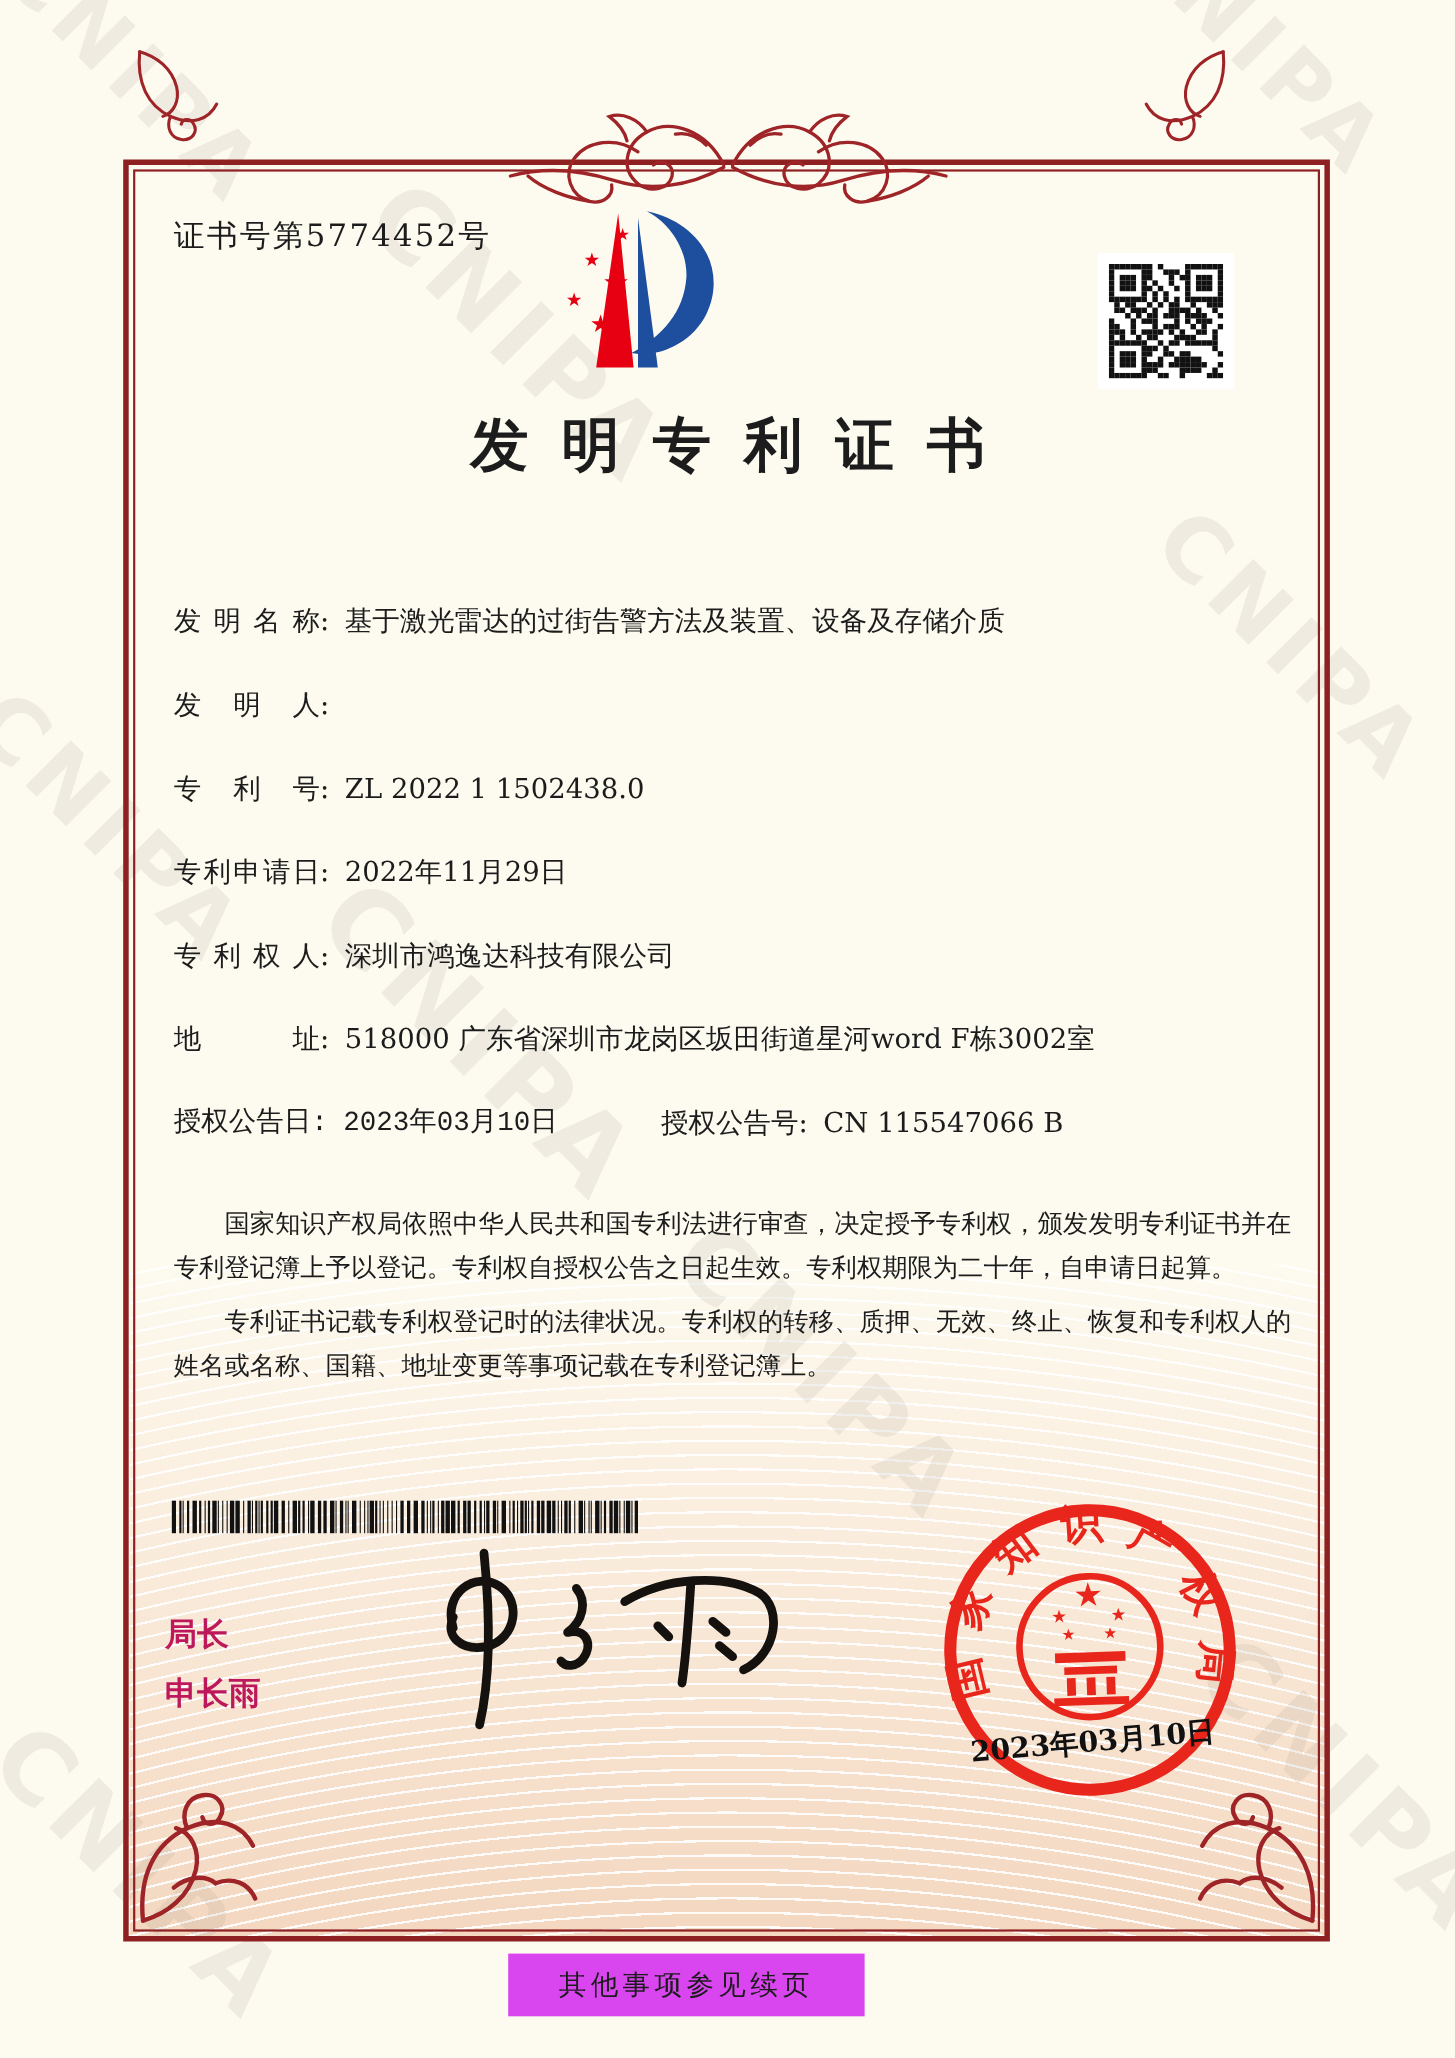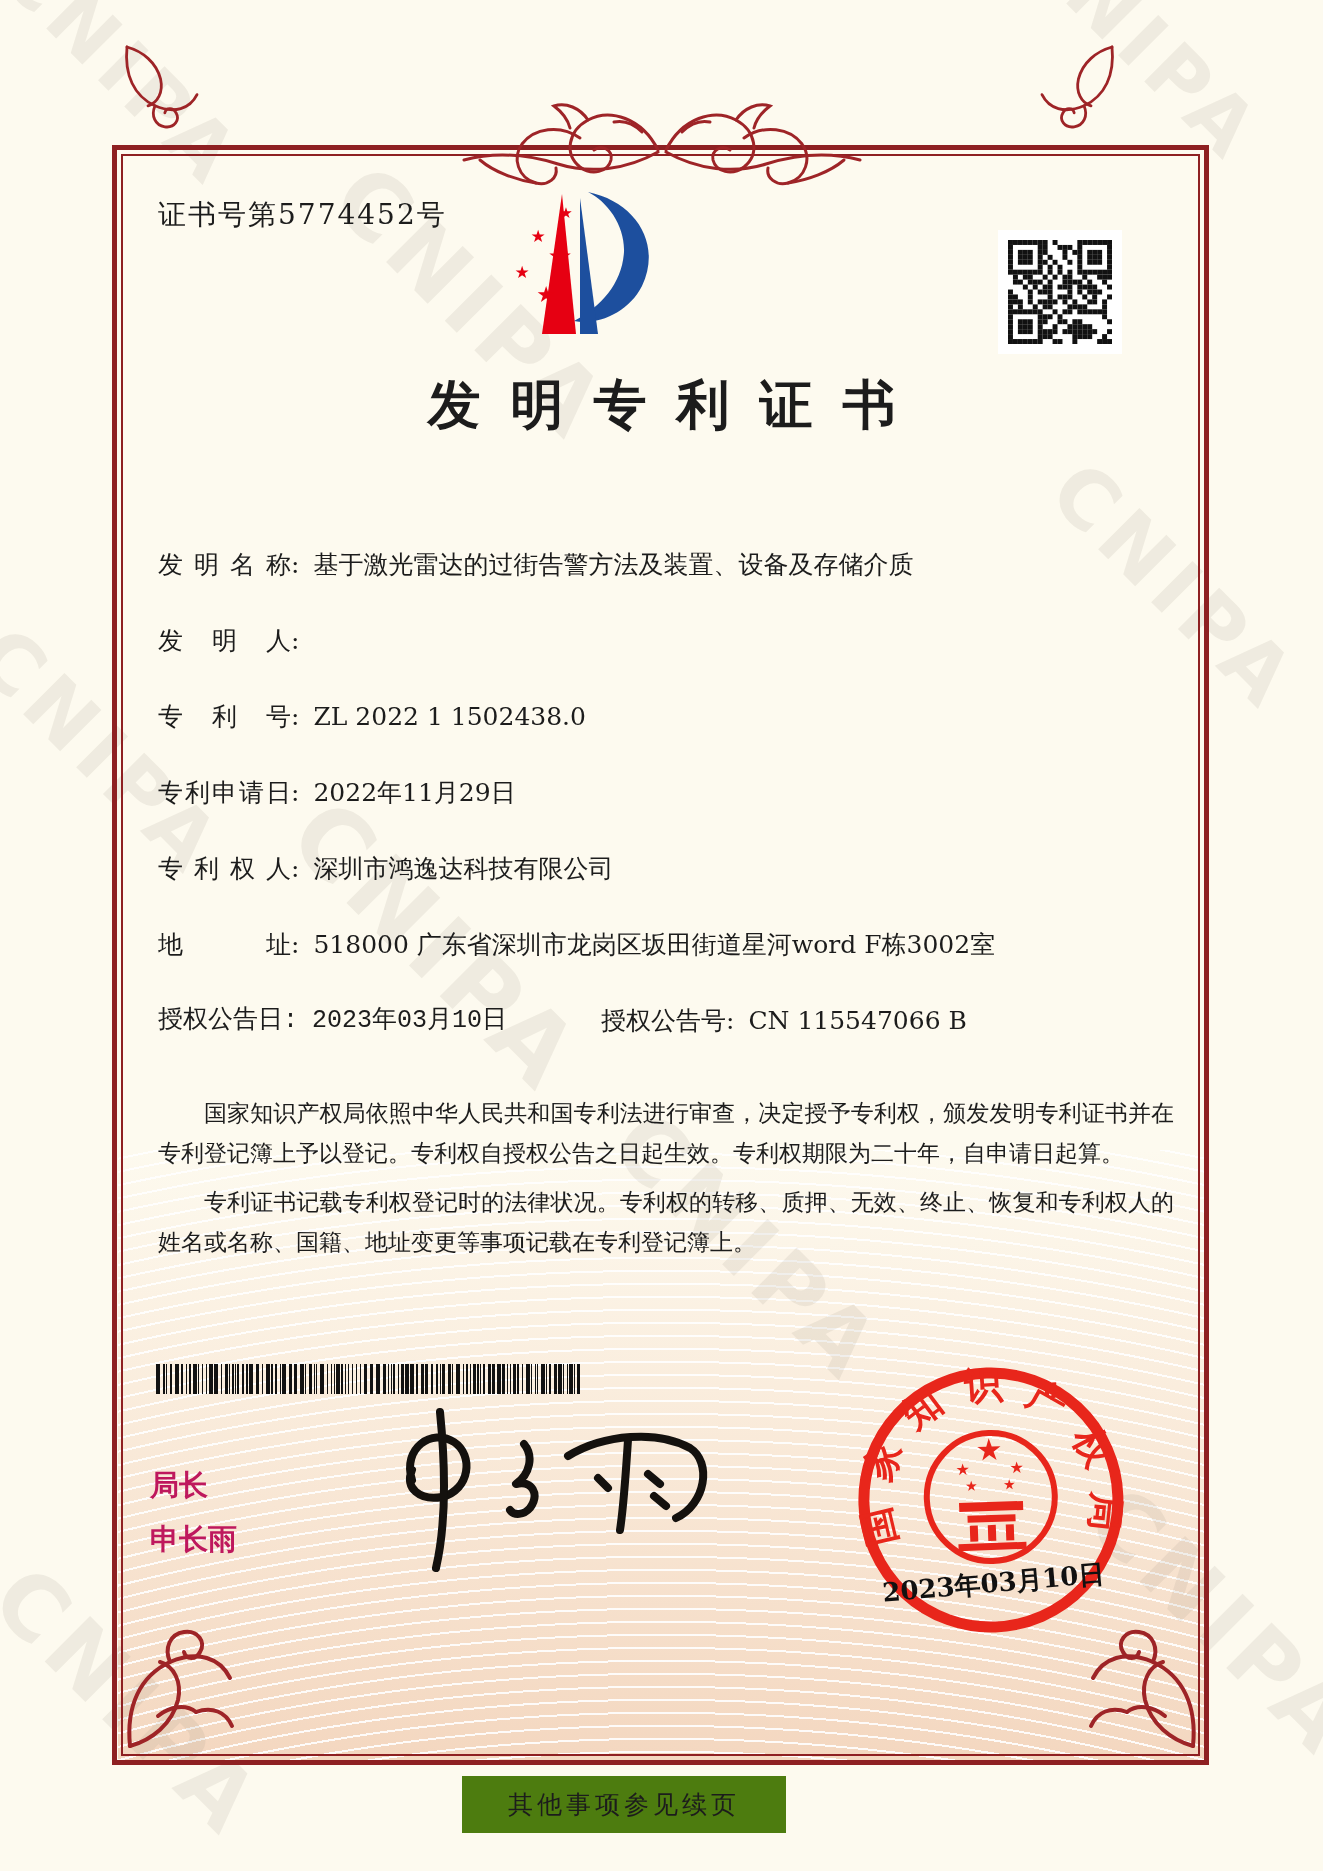--- a/index.html
+++ b/index.html
@@ -83,21 +83,21 @@
     font-weight:700;font-size:29px;line-height:54px;color:#be185d;
   }
   .signature{position:absolute;left:352px;top:1400px;}
   .seal{position:absolute;left:845px;top:1342px;transform:rotate(-2deg);}
   .page-num{
     position:absolute;left:0;top:1706px;width:100%;
     text-align:center;font-size:20px;
   }
   .note-box{
     position:absolute;left:462px;top:1776px;
-    background:#4d7c0f;padding:12px 46px;
+    background:#d946ef;padding:12px 46px;
     font-size:25px;letter-spacing:4px;z-index:6;
   }
 </style>
 </head>
 <body>
 
 <div class="page">
 
   <div class="wm" style="left:-30px;top:20px;font-size:78px;">CNIPA</div>
   <div class="wm" style="left:990px;top:-5px;font-size:78px;">CNIPA</div>

